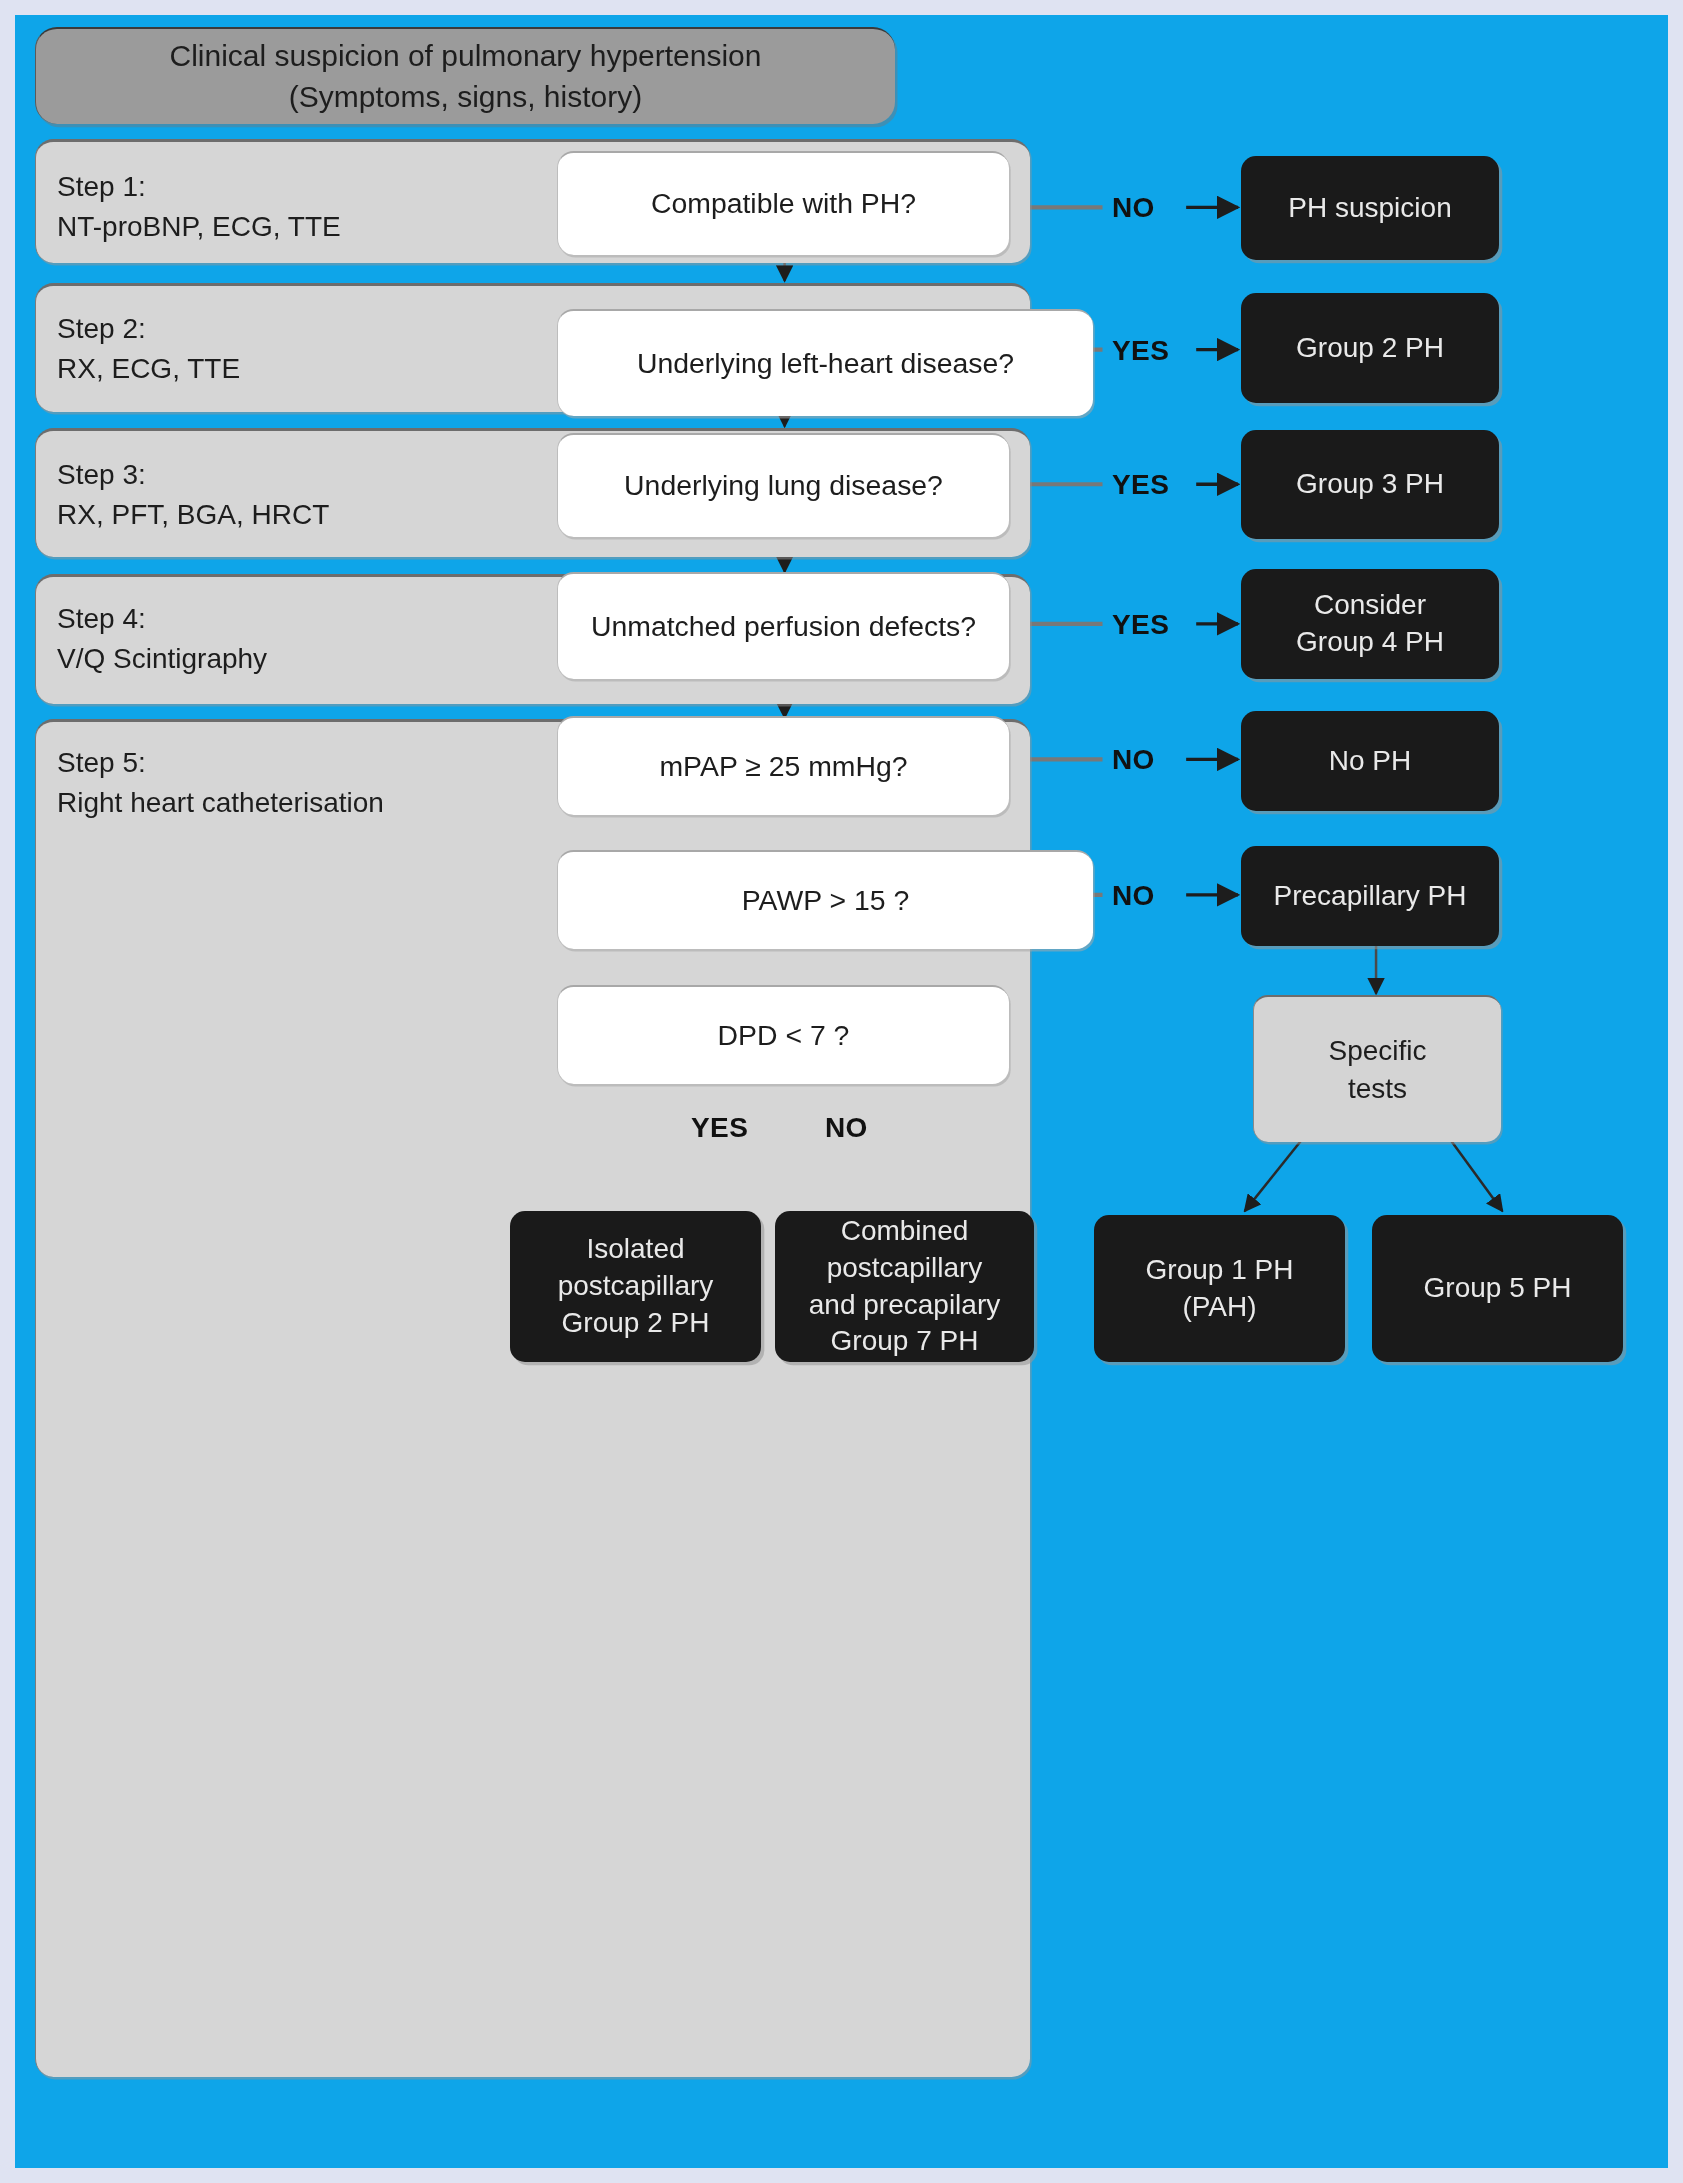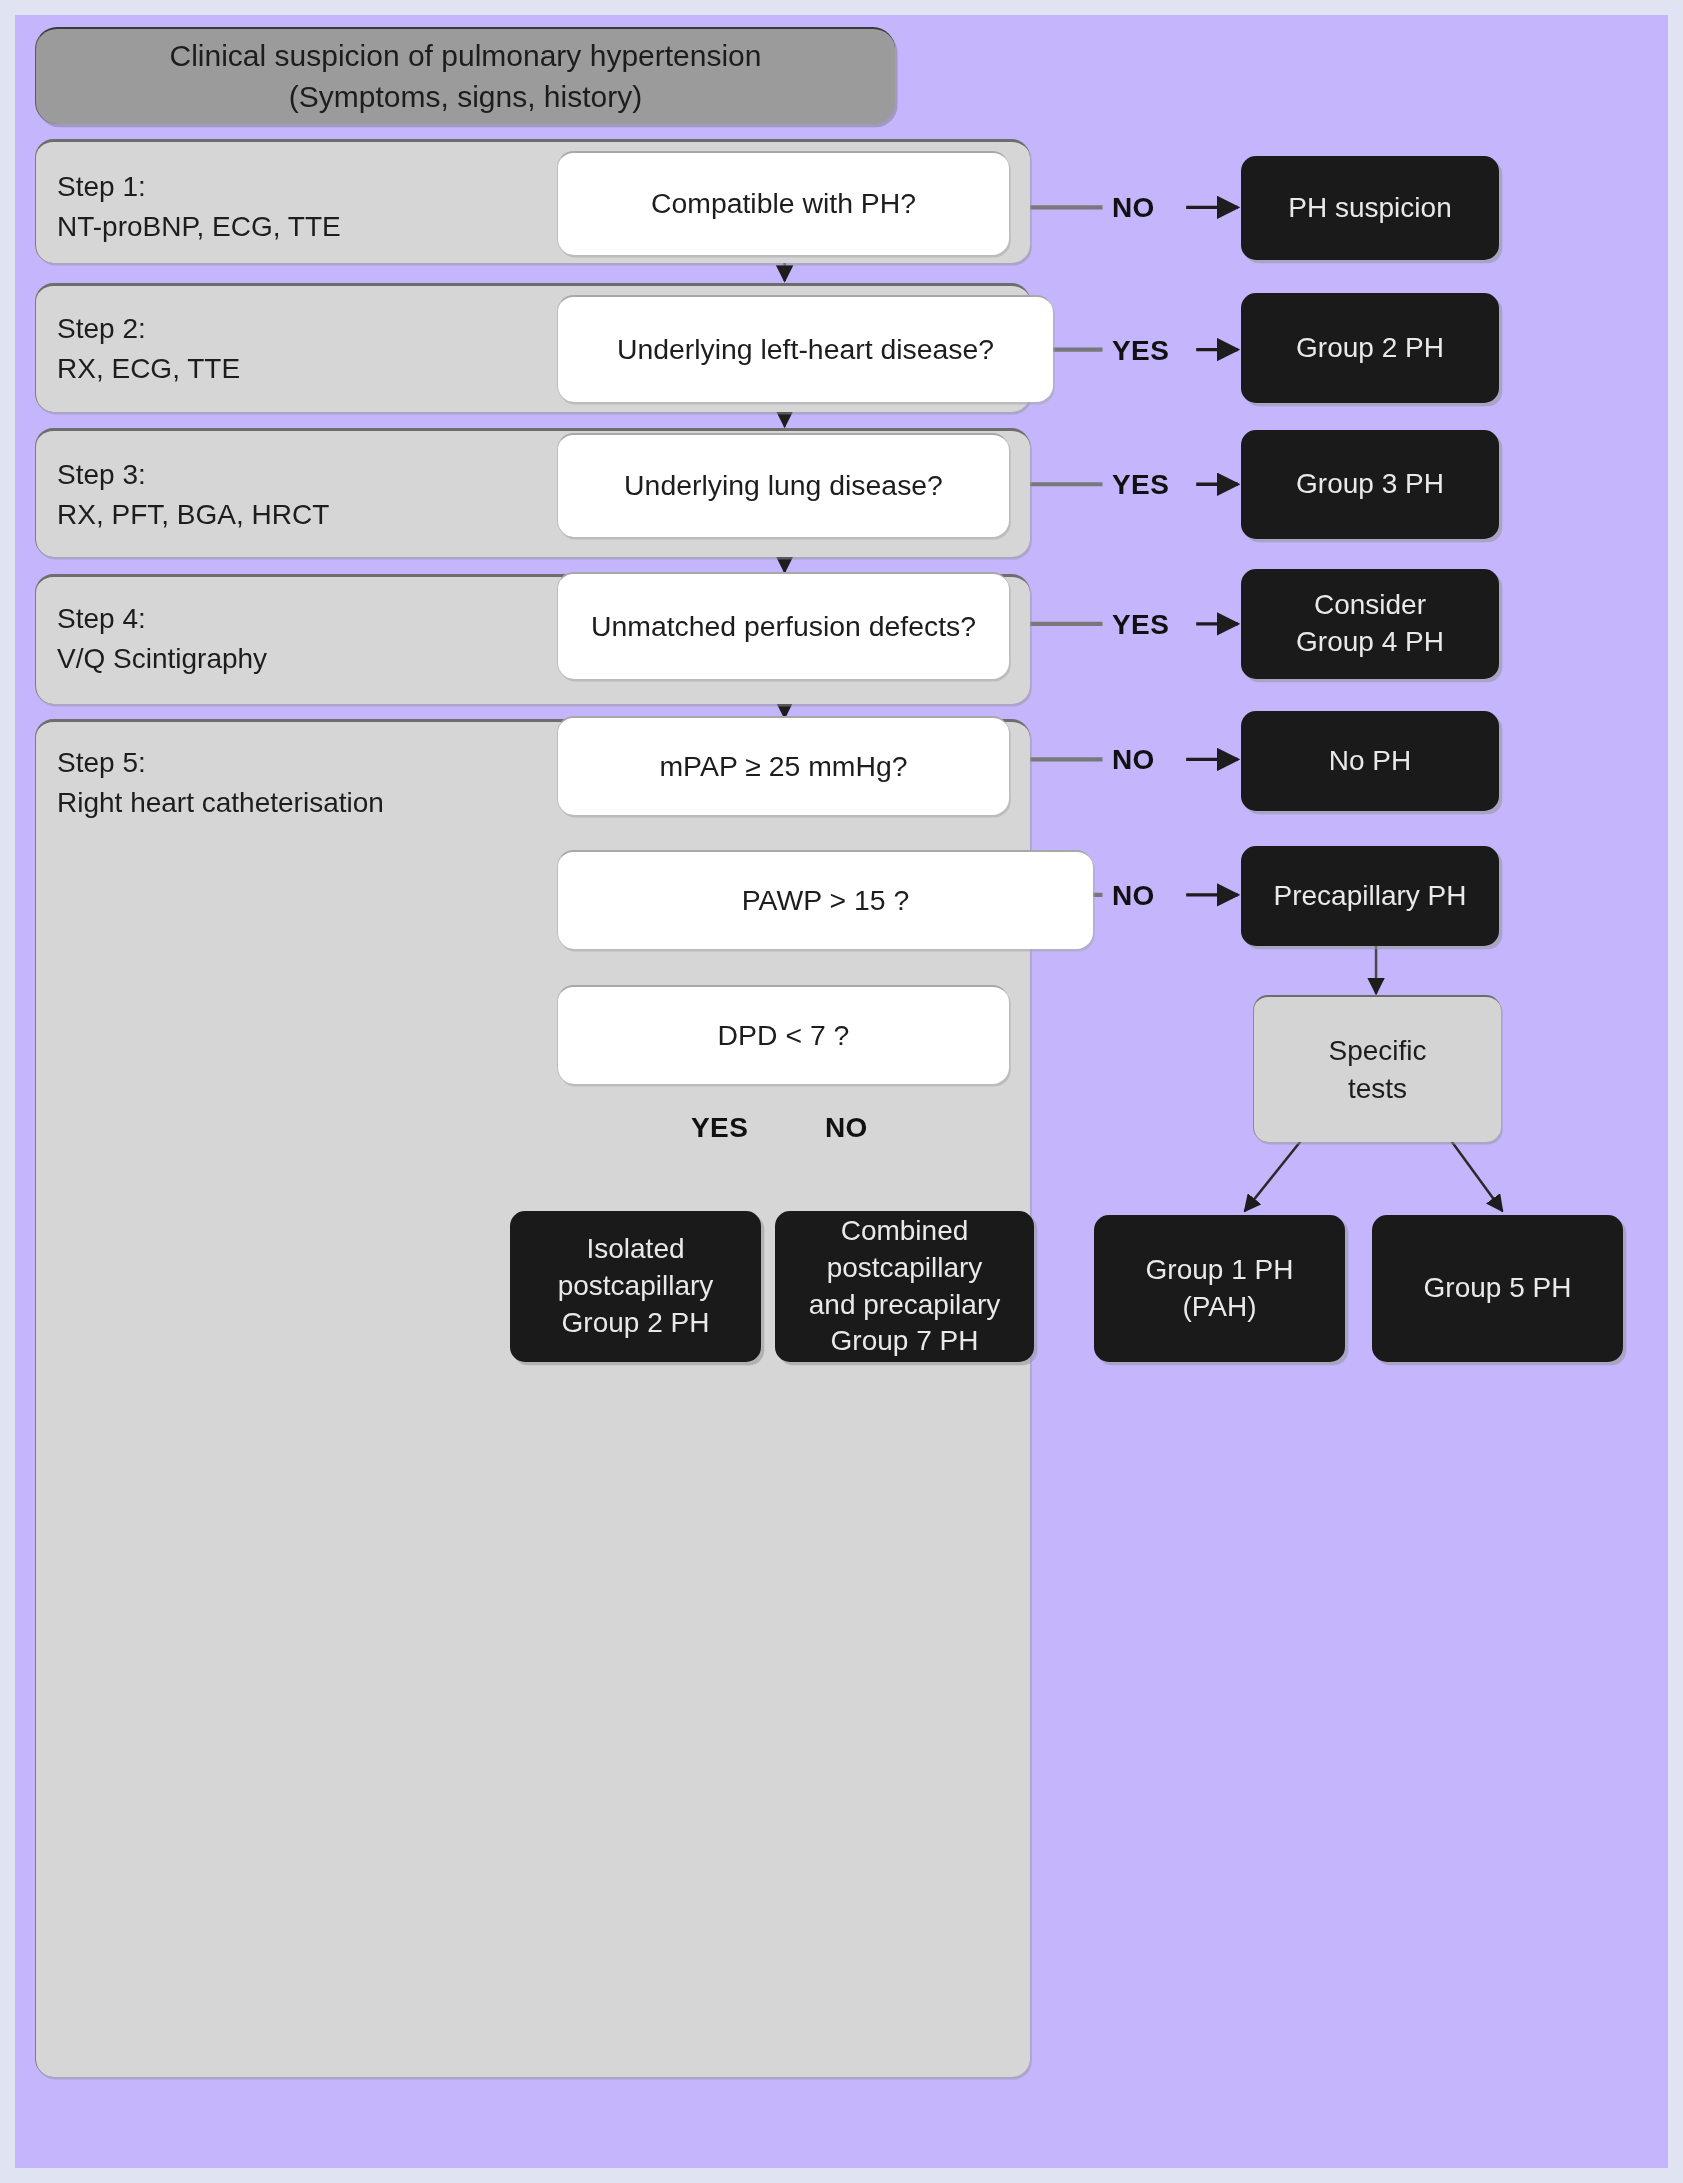--- a/index.html
+++ b/index.html
@@ -10,21 +10,21 @@
   }
   .page {
     position: relative;
     width: 1683px; height: 2183px;
     background: #dfe3f2;
     padding: 15px;
   }
   .canvas {
     position: relative;
     width: 100%; height: 100%;
-    background: #c4b5fd;
+    background: #0ea5e9;
     overflow: hidden;
   }
 
   
   .hdr-box {
     position: absolute;
     background: #9b9b9b;
     border-radius: 22px;
     border-top: 2.5px solid #3a3a3a;
     border-left: 1.7px solid #5a5a5a;
@@ -176,21 +176,21 @@
     <div class="step-panel" style="left:20px; top:124px; width:995px; height:124px;"></div>
     <div class="step-label" style="top:152px;">Step 1:
 NT-proBNP, ECG, TTE</div>
     <div class="decision" style="left:542px; top:136px; width:452px; height:104px;">Compatible with PH?</div>
     <div class="branch-label" style="left:1097px; top:177px;">NO</div>
     <div class="black-box" style="left:1226px; top:141px; width:258px; height:104px;">PH suspicion</div>
 
     <div class="step-panel" style="left:20px; top:268px; width:995px; height:129px;"></div>
     <div class="step-label" style="top:294px;">Step 2:
 RX, ECG, TTE</div>
-    <div class="decision" style="left:542px; top:280px; width:496px; height:107px;">Underlying left-heart
+    <div class="decision" style="left:542px; top:294px; width:536px; height:107px;">Underlying left-heart
 disease?</div>
     <div class="branch-label" style="left:1097px; top:320px;">YES</div>
     <div class="black-box" style="left:1226px; top:278px; width:258px; height:110px;">Group 2 PH</div>
 
     <div class="step-panel" style="left:20px; top:413px; width:995px; height:129px;"></div>
     <div class="step-label" style="top:440px;">Step 3:
 RX, PFT, BGA, HRCT</div>
     <div class="decision" style="left:542px; top:418px; width:452px; height:104px;">Underlying lung disease?</div>
     <div class="branch-label" style="left:1097px; top:454px;">YES</div>
     <div class="black-box" style="left:1226px; top:415px; width:258px; height:109px;">Group 3 PH</div>

